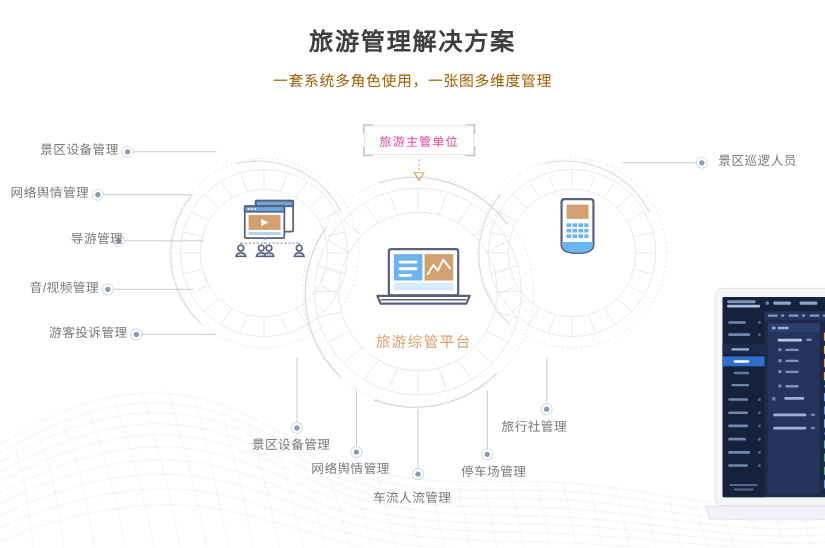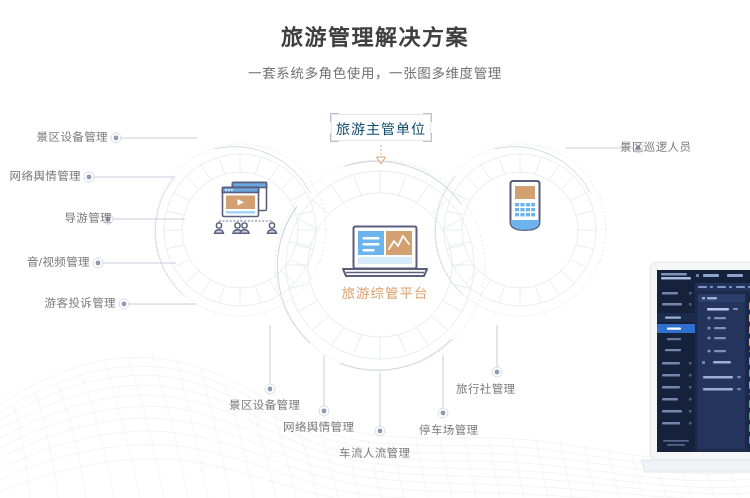--- a/index.html
+++ b/index.html
@@ -26,38 +26,38 @@
 
   
   #header { position: absolute; top: 0; left: 0; width: 750px; text-align: center; }
   #page-title {
     margin-top: 27px;
     font-size: 22px; font-weight: bold; color: #3f3f3f;
     letter-spacing: 1.5px; line-height: 1;
   }
   #page-subtitle {
     margin-top: 18px;
-    font-size: 13.5px; color: #737373; letter-spacing: .6px; line-height: 1;
+    font-size: 13.5px; color: #a16207; letter-spacing: .6px; line-height: 1;
   }
 
   
   #rings { position: absolute; left: 0; top: 0; width: 750px; height: 498px; }
 
   
   .node { position: absolute; text-align: center; }
   .node-caption {
     font-size: 13px; color: #dca271; letter-spacing: 1px;
     white-space: nowrap; line-height: 1;
   }
   #node-video   { left: 165px; top: 178px; width: 160px; }
   #node-center  { left: 295px; top: 224px; width: 180px; }
   #node-mobile  { left: 445px; top: 178px; width: 160px; }
 
   #node-video .node-caption   { margin-top: 7px; }
-  #node-center .node-caption  { margin-top: 5px; font-size: 13.5px; }
+  #node-center .node-caption  { margin-top: 22px; font-size: 13.5px; }
   #node-mobile .node-caption  { margin-top: 10px; }
 
   .icon-wrap { display: block; margin: 0 auto; }
 
   
   #badge-authority {
     position: absolute; left: 331px; top: 114px;
     width: 100px; height: 27px;
   }
   #badge-authority .badge-box {
@@ -68,21 +68,21 @@
   #badge-authority .corner {
     position: absolute; width: 9px; height: 9px; border: 0 solid #b9c0d0;
   }
   #badge-authority .c-tl { left: -1px; top: -1px; border-left-width: 1.5px; border-top-width: 1.5px; }
   #badge-authority .c-tr { right: -1px; top: -1px; border-right-width: 1.5px; border-top-width: 1.5px; }
   #badge-authority .c-bl { left: -1px; bottom: -1px; border-left-width: 1.5px; border-bottom-width: 1.5px; }
   #badge-authority .c-br { right: -1px; bottom: -1px; border-right-width: 1.5px; border-bottom-width: 1.5px; }
   #badge-authority .badge-label {
     position: absolute; inset: 0;
     display: flex; align-items: center; justify-content: center;
-    font-size: 14px; color: #0c4a6e; letter-spacing: 1px; white-space: nowrap;
+    font-size: 11px; color: #ec4899; letter-spacing: 1px; white-space: nowrap;
   }
 
   
   .conn-label {
     position: absolute; font-size: 11.5px; color: #7b7b7b;
     white-space: nowrap; line-height: 1; letter-spacing: .4px;
   }
   .conn-label.right-align { text-align: right; }
 
   
@@ -401,21 +401,21 @@
       <path d="M 8.9 42 L 37.1 42 L 37.1 44 Q 37.1 51.8 23 51.8 Q 8.9 51.8 8.9 44 Z" fill="#6cb4ee"></path>
     </svg>
   </div>
 
   <div class="conn-label right-align" style="left:0px; top:132px; width:108px;">景区设备管理</div>
   <div class="conn-label right-align" style="left:0px; top:171px; width:81px;">网络舆情管理</div>
   <div class="conn-label right-align" style="left:12px; top:213px; width:100px;">导游管理</div>
   <div class="conn-label right-align" style="left:0px; top:257px; width:90px;">音/视频管理</div>
   <div class="conn-label right-align" style="left:0px; top:298px; width:116px;padding-left:24px;">游客投诉管理</div>
 
-  <div class="conn-label" style="left:620px; top:142px;">景区巡逻人员</div>
+  <div class="conn-label" style="left:653px; top:142px;">景区巡逻人员</div>
 
   <div class="conn-label" style="left:229px; top:400px;">景区设备管理</div>
   <div class="conn-label" style="left:283px; top:422px;">网络舆情管理</div>
   <div class="conn-label" style="left:339px; top:448px;">车流人流管理</div>
   <div class="conn-label" style="left:419px; top:425px;">停车场管理</div>
   <div class="conn-label" style="left:456px; top:384px;">旅行社管理</div>
 
   <svg id="laptop-mock" viewBox="0 0 120 230">
 
     <rect x="9" y="4" width="118" height="198" rx="7" fill="#f4f6f8" stroke="#e2e6ea" stroke-width="1"></rect>

